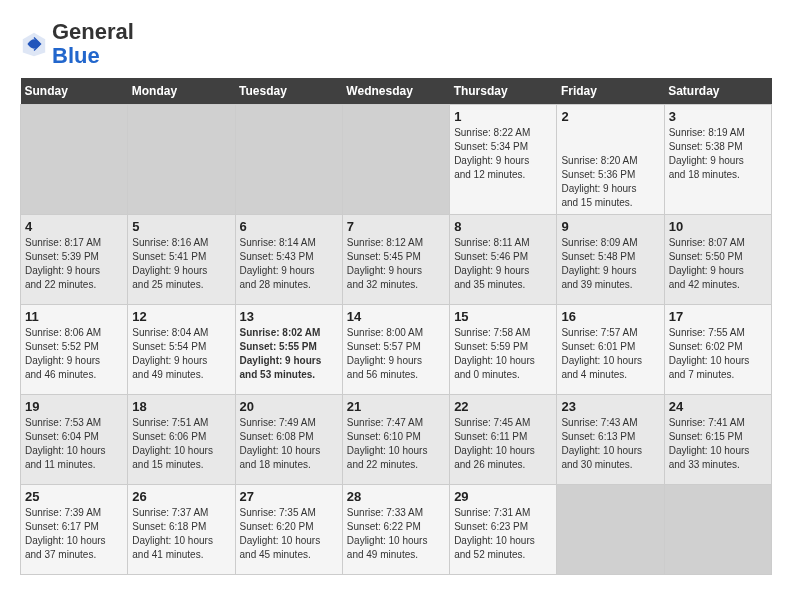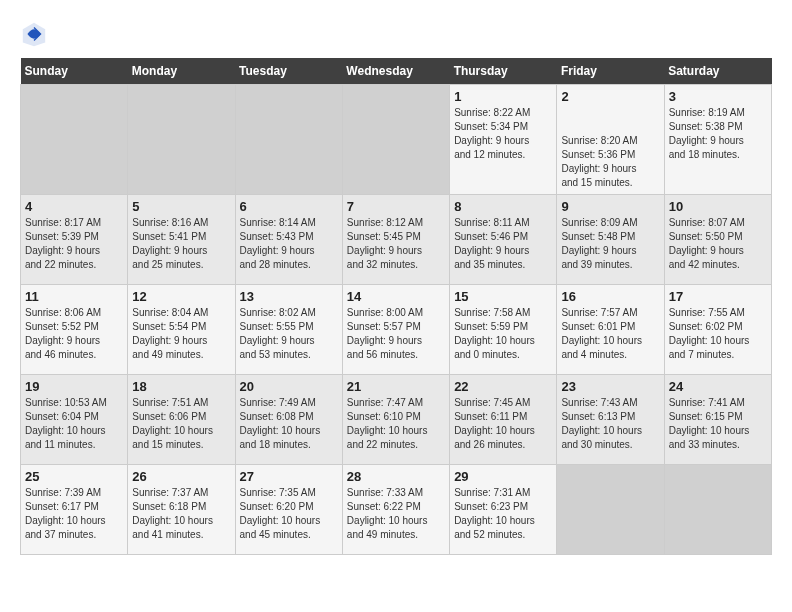--- a/index.html
+++ b/index.html
@@ -89,20 +89,26 @@
 </head>
 <body>
 
 <div class="header">
   <div class="logo">
     <svg class="logo-icon" viewBox="0 0 30 30" xmlns="http://www.w3.org/2000/svg">
       <polygon points="15,3 27,10 27,24 15,28 3,24 3,10" fill="#2255bb" opacity="0.15"></polygon>
       <path d="M8,15 Q15,5 22,15 Q15,25 8,15Z" fill="#2255bb"></path>
       <path d="M15,8 L22,15 L15,22" fill="none" stroke="#2255bb" stroke-width="1.5"></path>
     </svg>
+    <div>
+      <div class="logo-text">
+        <span class="logo-general">General</span><br>
+        <span class="logo-blue">Blue</span>
+      </div>
+    </div>
   </div>
 </div>
 
 <table>
   <thead>
     <tr>
     <th>Sunday</th>
         <th>Monday</th>
         <th>Tuesday</th>
         <th>Wednesday</th>
@@ -200,21 +206,21 @@
         </td>
         <td>
           <div class="day-number">12</div>
           <div class="day-info" style="white-space: pre-line;">Sunrise: 8:04 AM
 Sunset: 5:54 PM
 Daylight: 9 hours
 and 49 minutes.</div>
         </td>
         <td>
           <div class="day-number">13</div>
-          <div class="day-info" style="white-space: pre-line;">Sunrise: 8:02 AM
+          <div class="day-info" style="white-space: pre-line; font-weight: bold;">Sunrise: 8:02 AM
 Sunset: 5:55 PM
 Daylight: 9 hours
 and 53 minutes.</div>
         </td>
         <td>
           <div class="day-number">14</div>
           <div class="day-info" style="white-space: pre-line;">Sunrise: 8:00 AM
 Sunset: 5:57 PM
 Daylight: 9 hours
 and 56 minutes.</div>
@@ -237,21 +243,21 @@
           <div class="day-number">17</div>
           <div class="day-info" style="white-space: pre-line;">Sunrise: 7:55 AM
 Sunset: 6:02 PM
 Daylight: 10 hours
 and 7 minutes.</div>
         </td>
       </tr>
       <tr>
         <td>
           <div class="day-number">19</div>
-          <div class="day-info" style="white-space: pre-line;">Sunrise: 10:53 AM
+          <div class="day-info" style="white-space: pre-line;">Sunrise: 7:53 AM
 Sunset: 6:04 PM
 Daylight: 10 hours
 and 11 minutes.</div>
         </td>
         <td>
           <div class="day-number">18</div>
           <div class="day-info" style="white-space: pre-line;">Sunrise: 7:51 AM
 Sunset: 6:06 PM
 Daylight: 10 hours
 and 15 minutes.</div>

